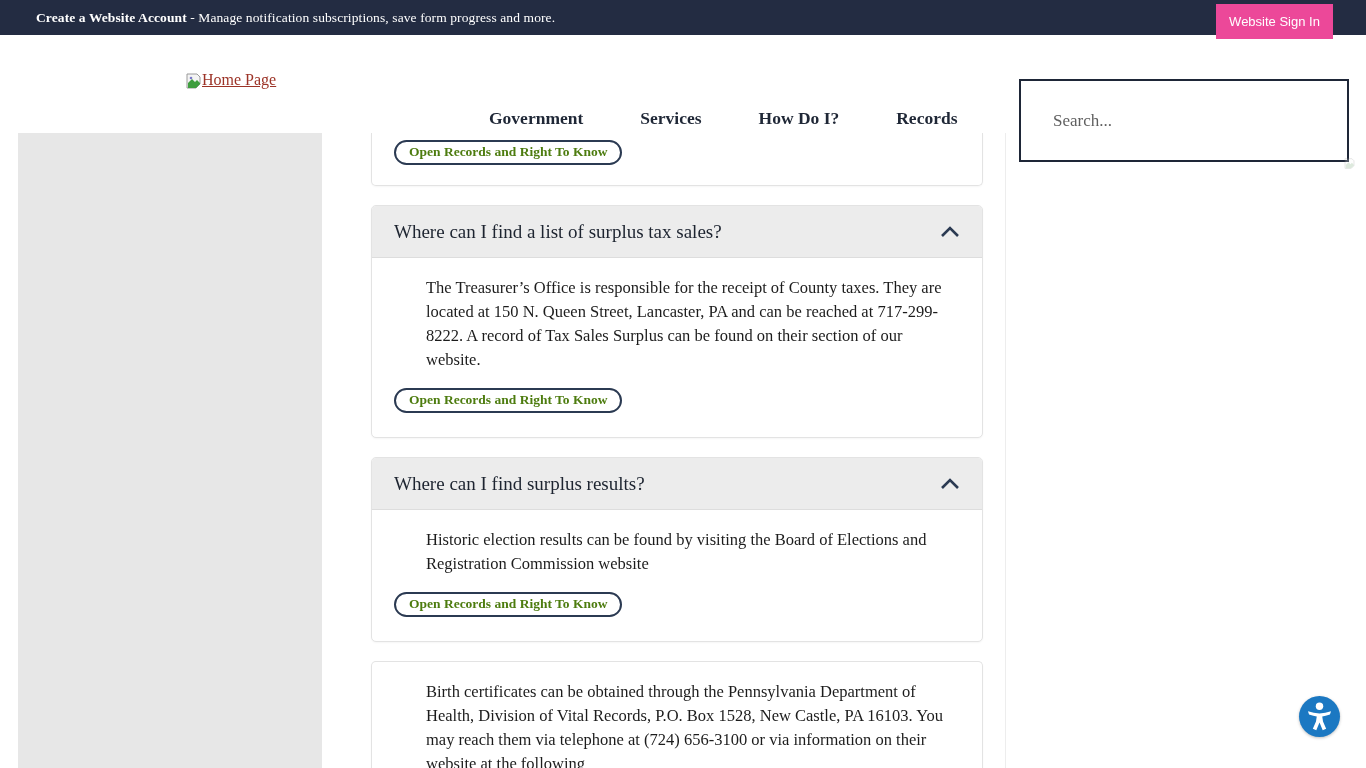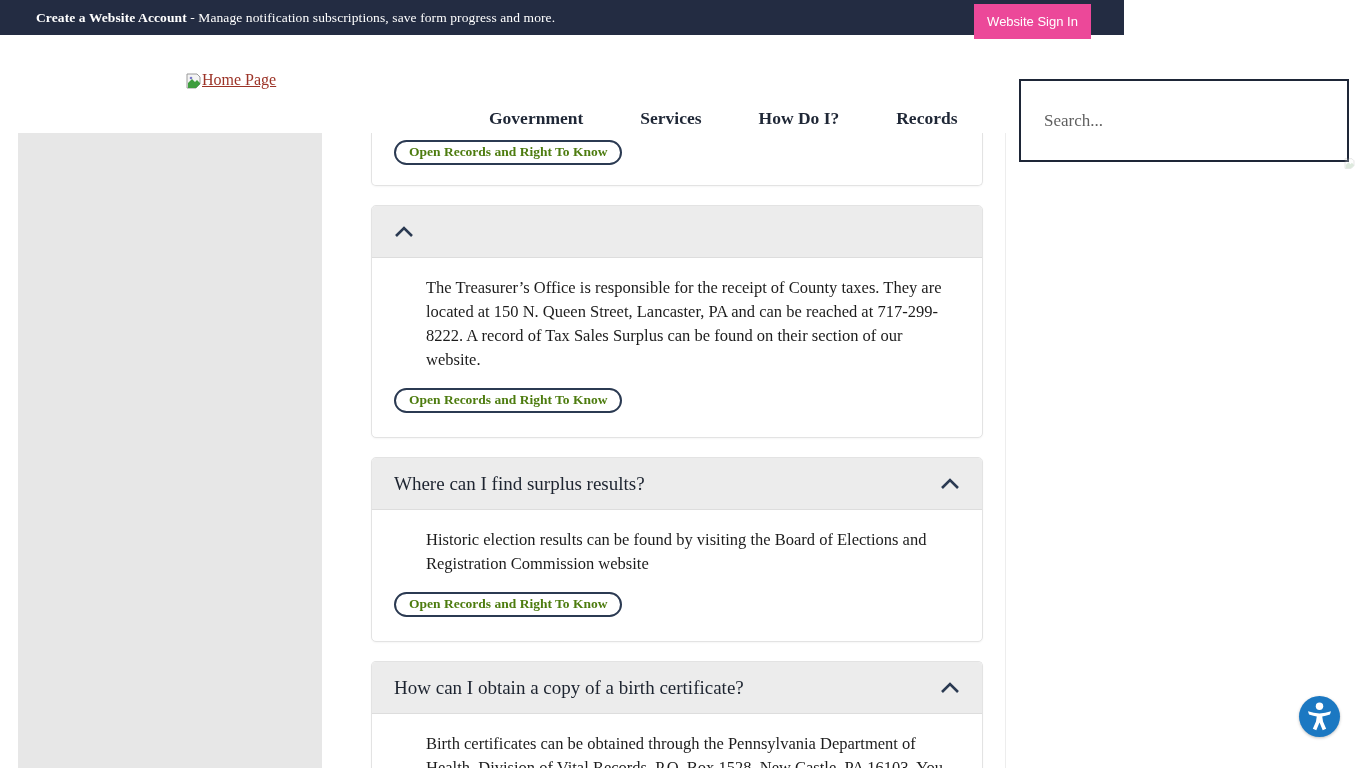--- a/index.html
+++ b/index.html
@@ -7,21 +7,21 @@
   body {
     font-family: "Liberation Serif", serif;
     background: #ffffff;
     position: relative;
     overflow: hidden;
   }
   .stage { position: absolute; inset: 0; width: 1366px; height: 768px; }
 
   
   .topbar {
-    position: absolute; left: 0; top: 0; width: 1124px; height: 35px;
+    position: absolute; left: 0; top: 0; width: 1366px; height: 35px;
     background: #232c42; color: #ffffff;
     display: flex; align-items: center;
   }
   .topbar-text {
     margin-left: 36px; font-size: 13.5px; letter-spacing: .1px;
   }
   .topbar-text b { font-weight: bold; }
   .signin-btn {
     position: absolute; right: 33px; top: 4px; width: 117px; height: 35px;
     background: #ec4899; color: #fff; border: none; cursor: pointer;
@@ -48,21 +48,21 @@
   .nav-item {
     font-size: 17.5px; font-weight: bold; color: #1f2736; cursor: pointer;
     white-space: nowrap;
   }
   .search-box {
     position: absolute; left: 1019px; top: 12px; width: 330px; height: 83px;
     border: 2px solid #1e2637; background: #fff;
   }
   .search-box input {
     width: 100%; height: 100%; border: none; outline: none;
-    padding-left: 23px; font-family: "Liberation Serif", serif;
+    padding-left: 32px; font-family: "Liberation Serif", serif;
     font-size: 17px; color: #333; background: transparent;
   }
   .search-box input::placeholder { color: #444; opacity: .85; }
   .tiny-broken {
     position: absolute; left: 1344px; top: 91px; width: 11px; height: 11px;
     opacity: .22;
   }
 
   
   .left-rail {
@@ -154,20 +154,21 @@
   <div class="col-divider"></div>
 
   <div class="faq-col">
 
     <div class="card card-partial">
       <button class="pill-btn">Open Records and Right To Know</button>
     </div>
 
     <div class="card">
       <div class="acc-header">
+        <div class="acc-q">Where can I find a list of surplus tax sales?</div>
         <svg class="chevron" viewBox="0 0 20 14">
           <path d="M2 11 L10 3 L18 11" fill="none" stroke="#2b3a52" stroke-width="2.6"></path>
         </svg>
       </div>
       <div class="acc-body">
         <div class="acc-answer">The Treasurer’s Office is responsible for the receipt of County taxes. They are located at 150 N. Queen Street, Lancaster, PA and can be reached at 717-299-8222. A record of Tax Sales Surplus can be found on their section of our website.</div>
         <button class="pill-btn">Open Records and Right To Know</button>
       </div>
     </div>
 
@@ -178,26 +179,20 @@
           <path d="M2 11 L10 3 L18 11" fill="none" stroke="#2b3a52" stroke-width="2.6"></path>
         </svg>
       </div>
       <div class="acc-body">
         <div class="acc-answer">Historic election results can be found by visiting the Board of Elections and Registration Commission website</div>
         <button class="pill-btn">Open Records and Right To Know</button>
       </div>
     </div>
 
     <div class="card card-cut">
-      <div class="acc-header">
-        <div class="acc-q">How can I obtain a copy of a birth certificate?</div>
-        <svg class="chevron" viewBox="0 0 20 14">
-          <path d="M2 11 L10 3 L18 11" fill="none" stroke="#2b3a52" stroke-width="2.6"></path>
-        </svg>
-      </div>
       <div class="acc-body">
         <div class="acc-answer">Birth certificates can be obtained through the Pennsylvania Department of Health, Division of Vital Records, P.O. Box 1528, New Castle, PA 16103. You may reach them via telephone at (724) 656-3100 or via information on their website at the following</div>
       </div>
     </div>
 
   </div>
 
   <button class="a11y-btn">
     <svg width="33" height="33" viewBox="0 0 24 24">
       <circle cx="12" cy="4.6" r="2.7" fill="#ffffff"></circle>

